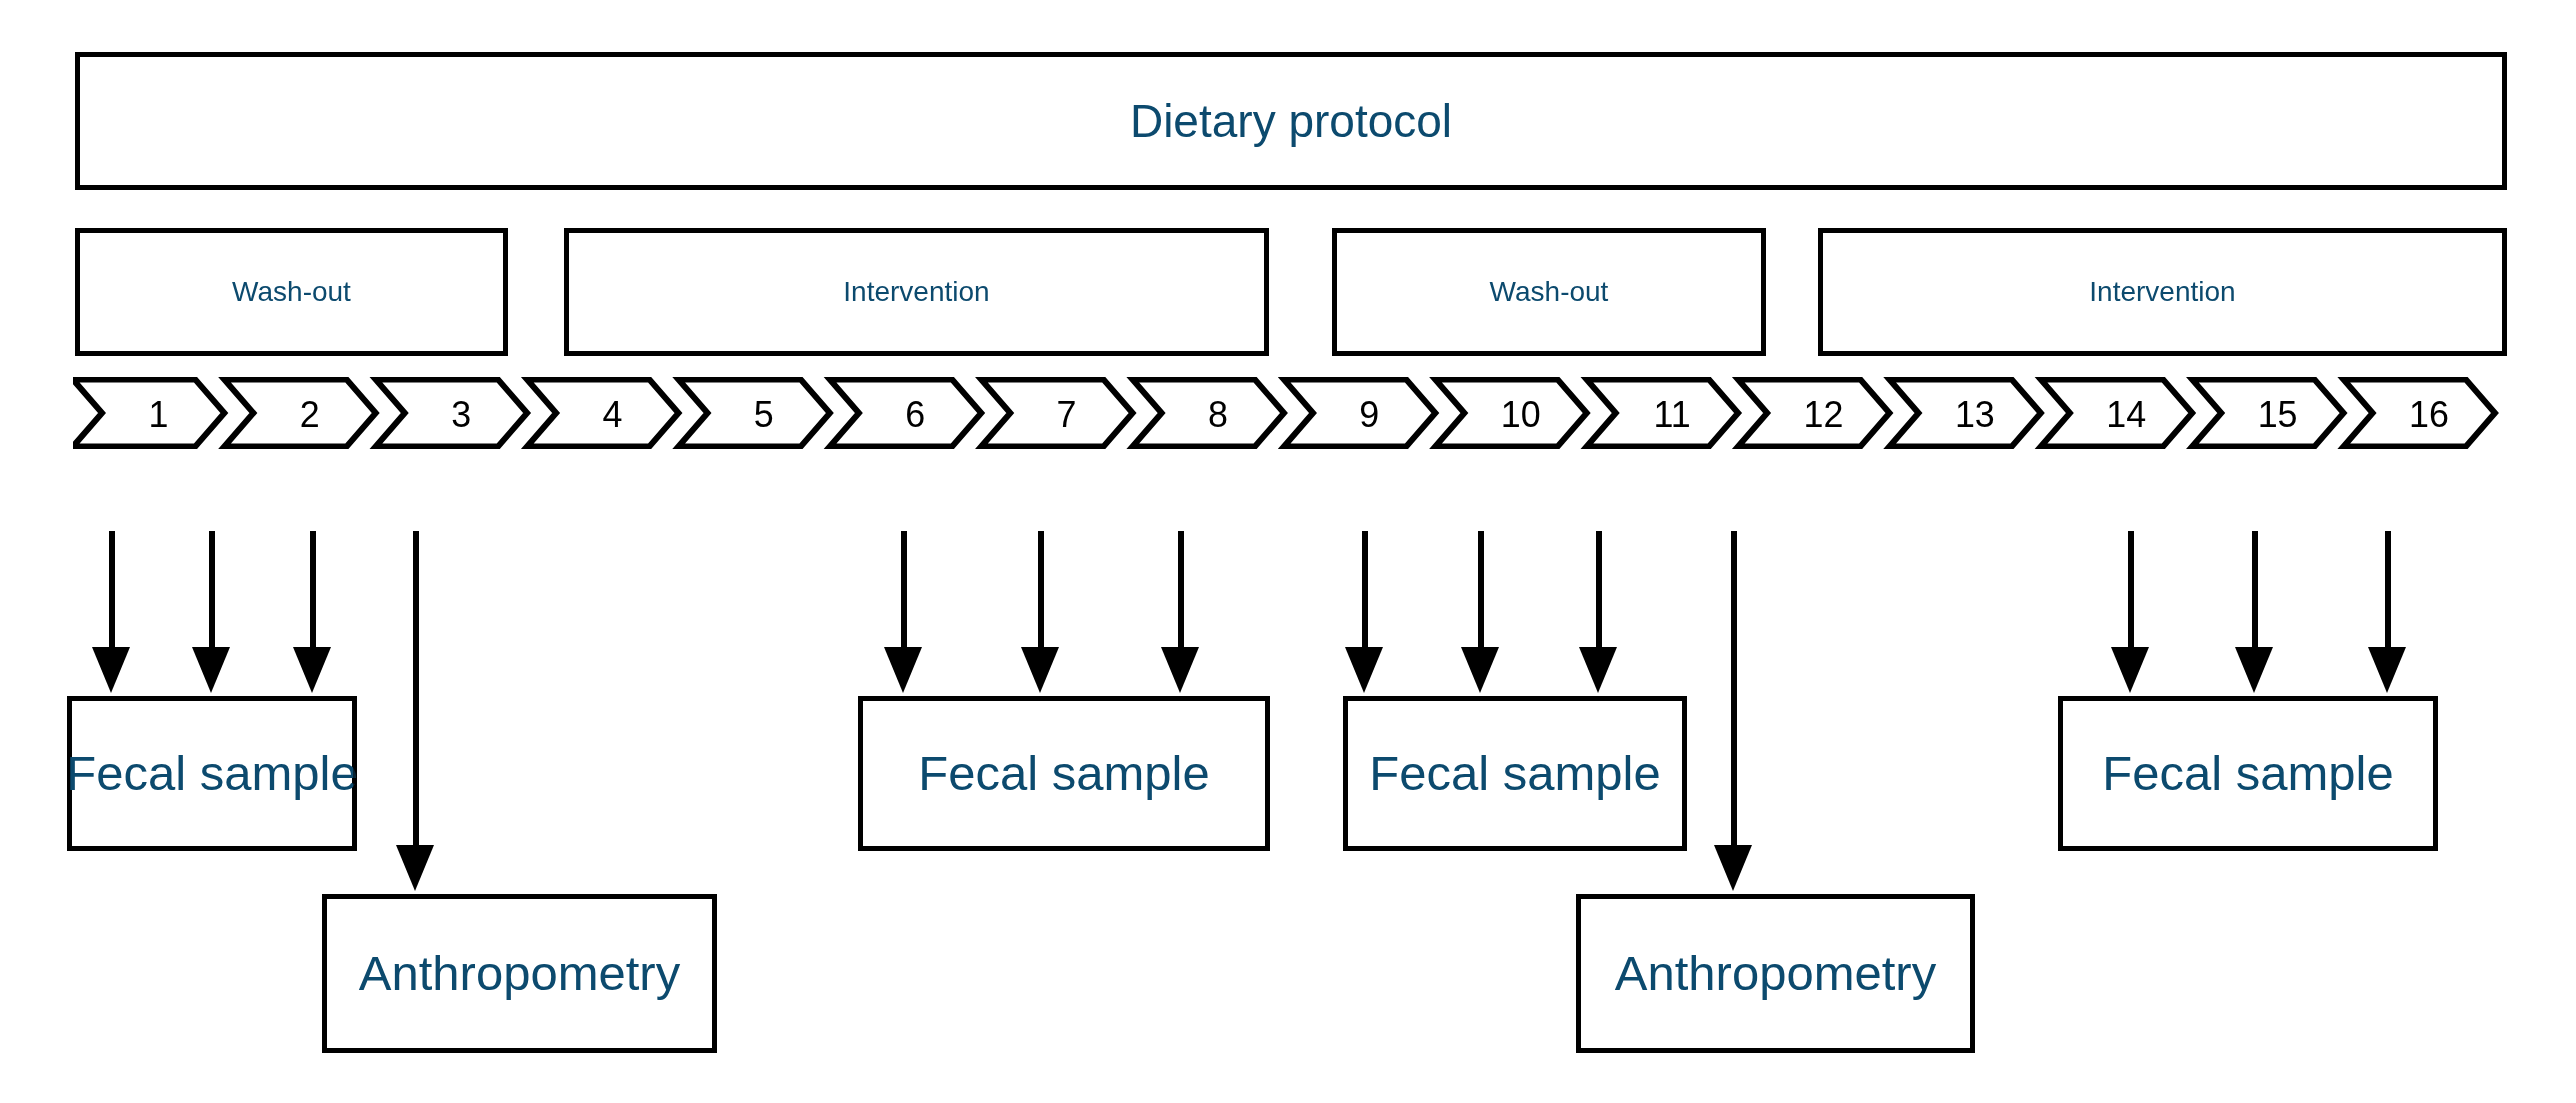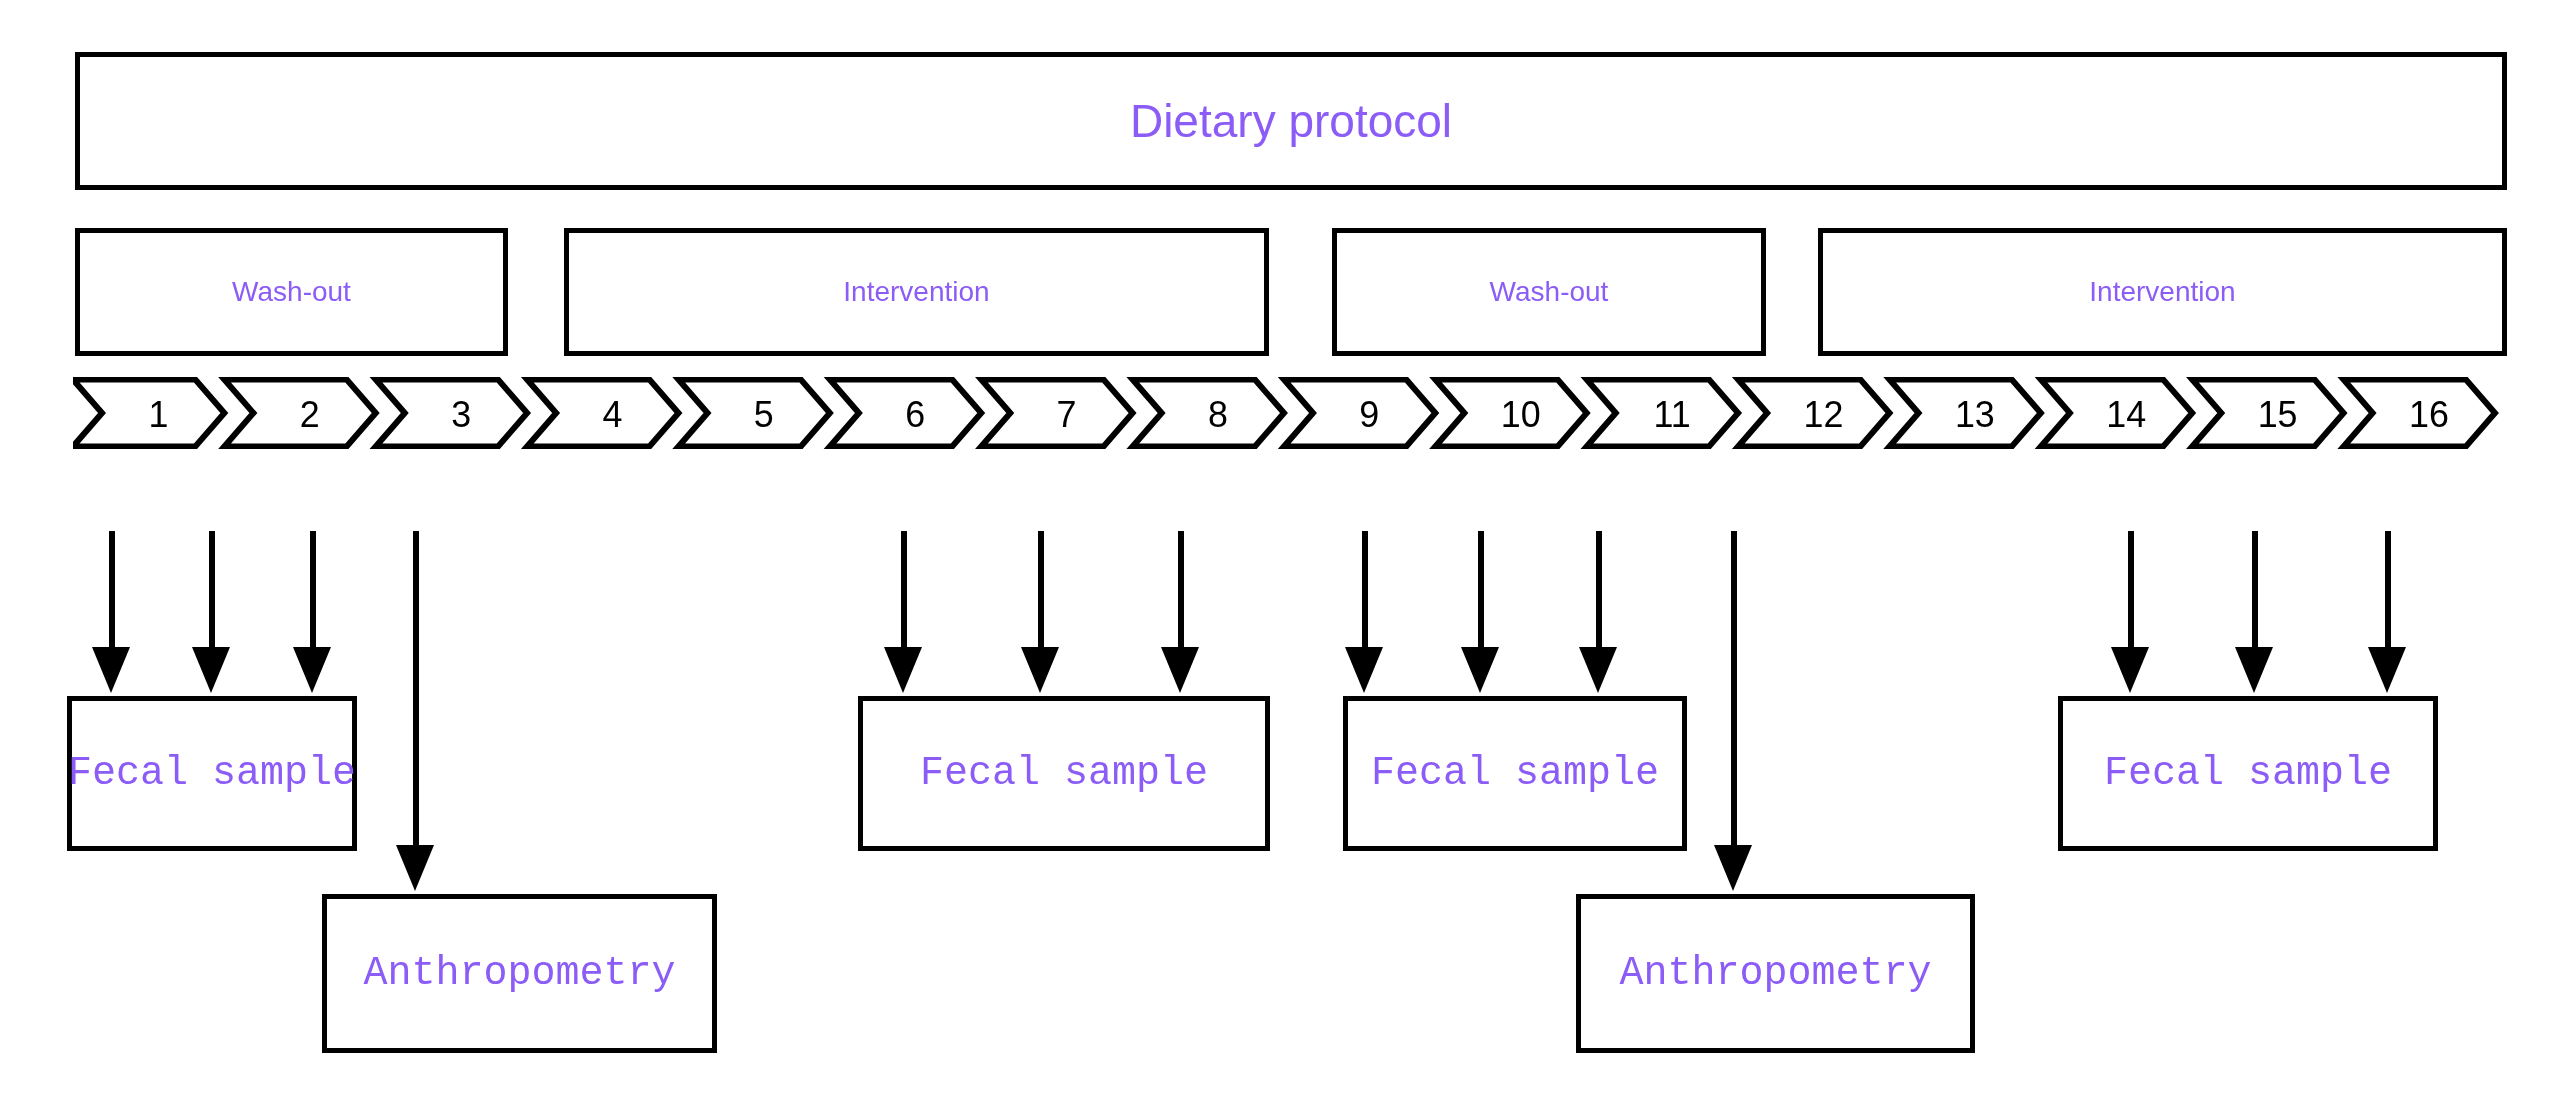--- a/index.html
+++ b/index.html
@@ -19,41 +19,41 @@
 
   
   .node {
     position: absolute;
     box-sizing: border-box;
     background: #ffffff;
     border: 5.1px solid #000000;
     display: flex;
     align-items: center;
     justify-content: center;
-    color: #8b5cf6;
+    color: #0c4a6e;
     line-height: 1.1;
     text-align: center;
     white-space: nowrap;
   }
   
   .node::after {
     content: "";
     position: absolute;
     left: 2.6px;
     right: -2.6px;
     top: 2.6px;
     bottom: -2.6px;
     border-right: 2.6px solid rgba(0,0,0,0.55);
     border-bottom: 2.6px solid rgba(0,0,0,0.55);
     pointer-events: none;
   }
 
   .protocol-bar  { font-size: 46px; }
   .phase-box     { font-size: 28px; }
-  .outcome-box   { font-size: 40px; font-family: Liberation Mono, monospace; }
+  .outcome-box   { font-size: 49px; }
 
   
   #timeline {
     position: absolute;
     left: 73px;
     top: 377px;
     width: 2451px;
     height: 72px;
   }
   .chev-svg { display: block; width: 100%; height: 100%; }

